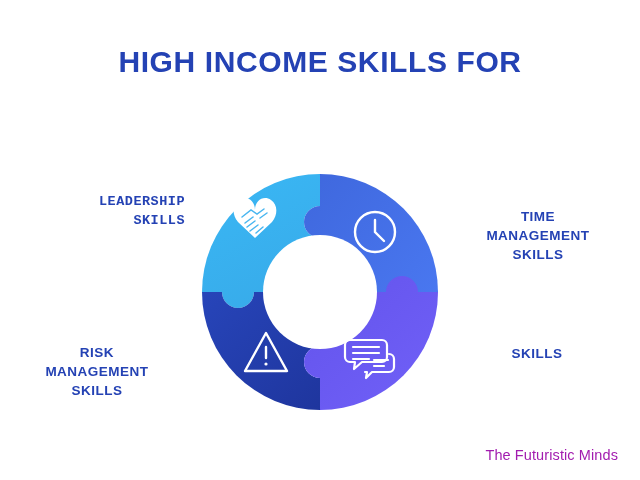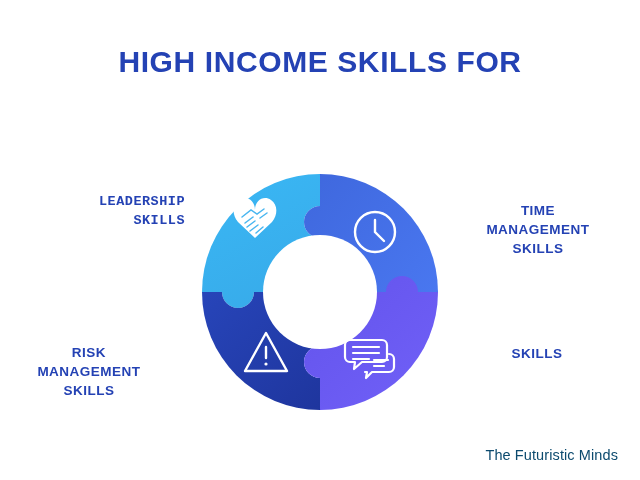--- a/index.html
+++ b/index.html
@@ -61,43 +61,43 @@
 
   .label-leadership {
     left: 10px;
     top: 192px;
     width: 175px;
     text-align: right;
     font-family: Liberation Mono, monospace;
   }
   .label-time {
     right: 12px;
-    top: 201px;
+    top: 207px;
     width: 180px;
     text-align: center;
   }
   .label-risk {
-    left: 0;
+    left: 8px;
     top: 343px;
     width: 178px;
     text-align: center;
   }
   .label-communication {
     right: 8px;
     top: 344px;
     width: 190px;
     text-align: center;
   }
 
   
   .footer {
     position: absolute;
     right: 22px;
     bottom: 17px;
-    color: #0c4a6e;
+    color: #a21caf;
     font-size: 14.5px;
     font-weight: 400;
     letter-spacing: 0.1px;
   }
 </style>
 </head>
 <body>
 
 <div class="canvas">
 

